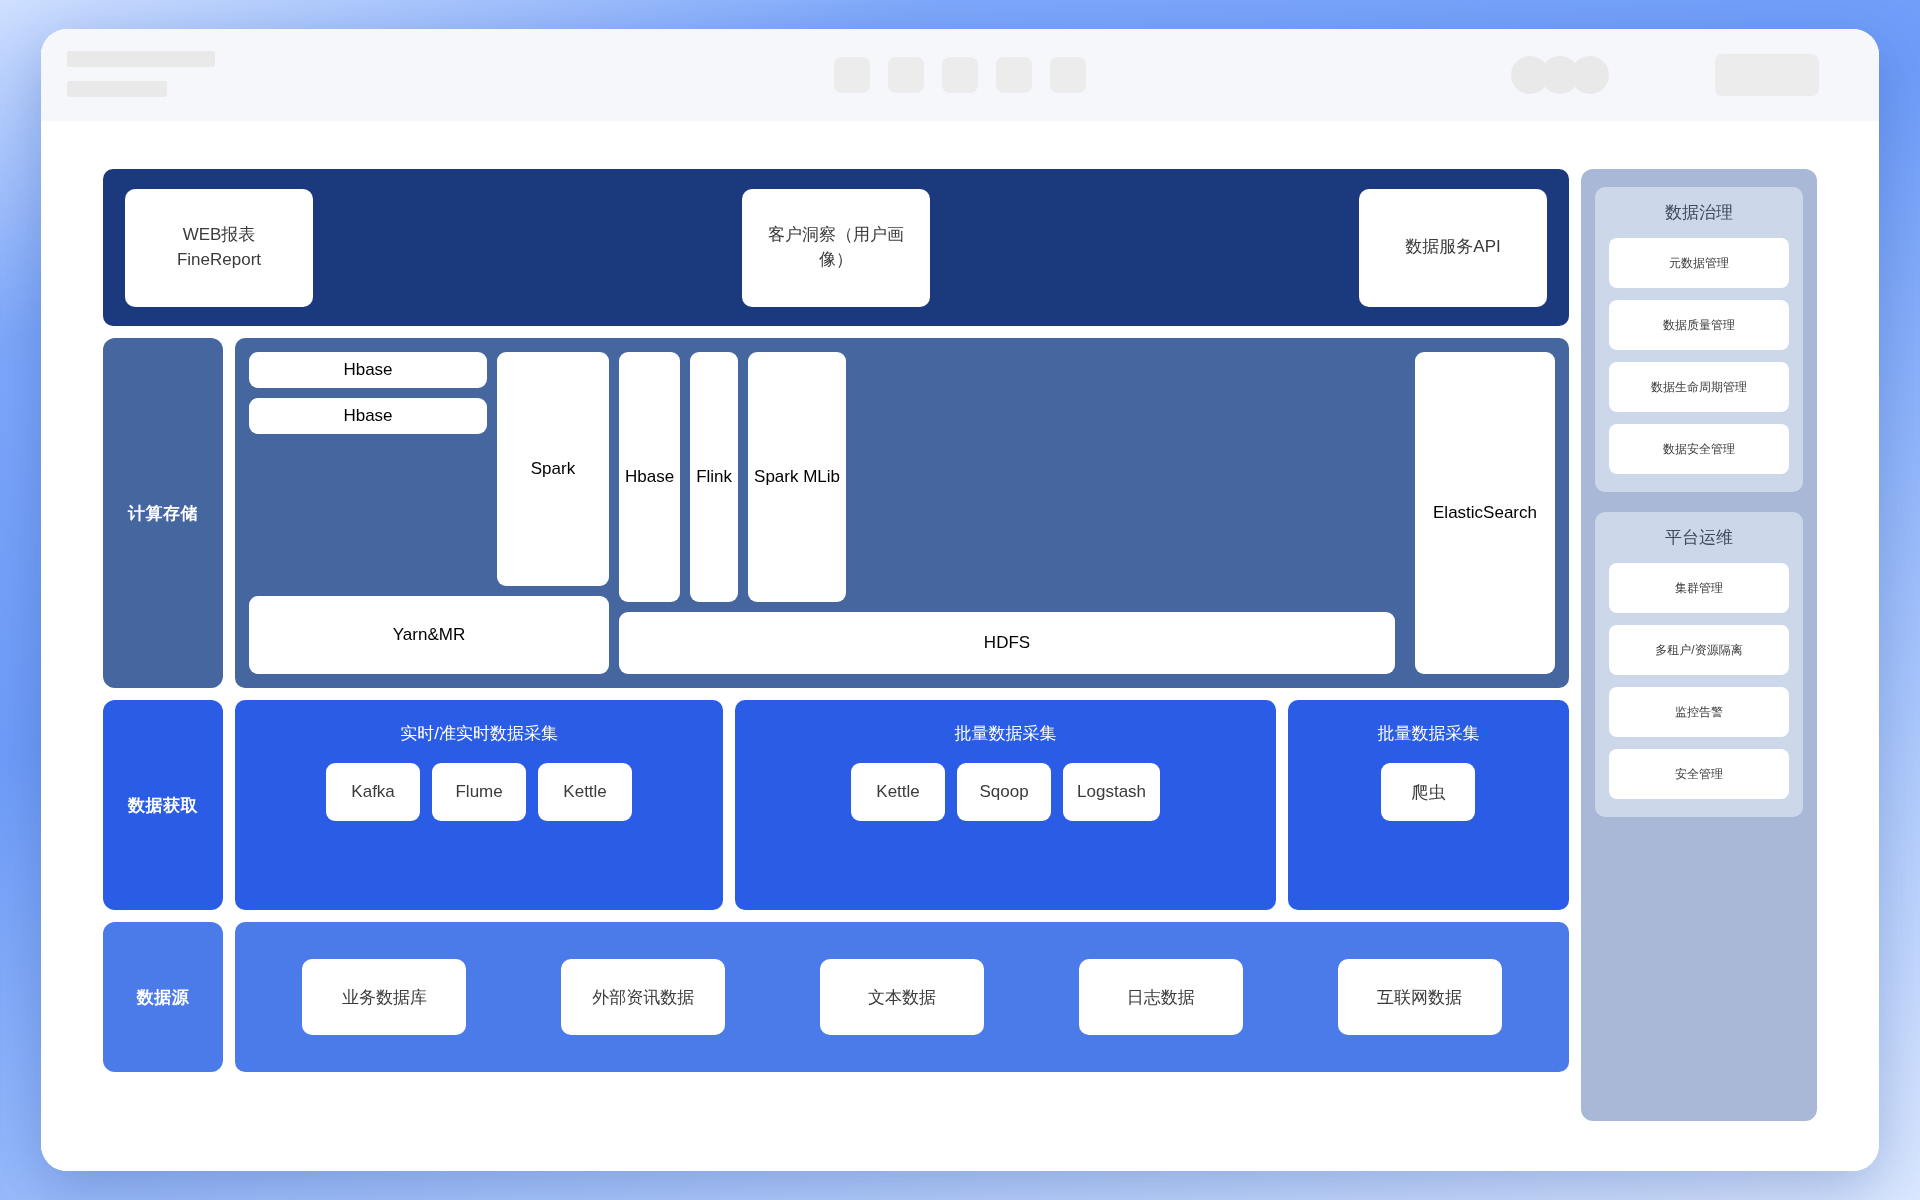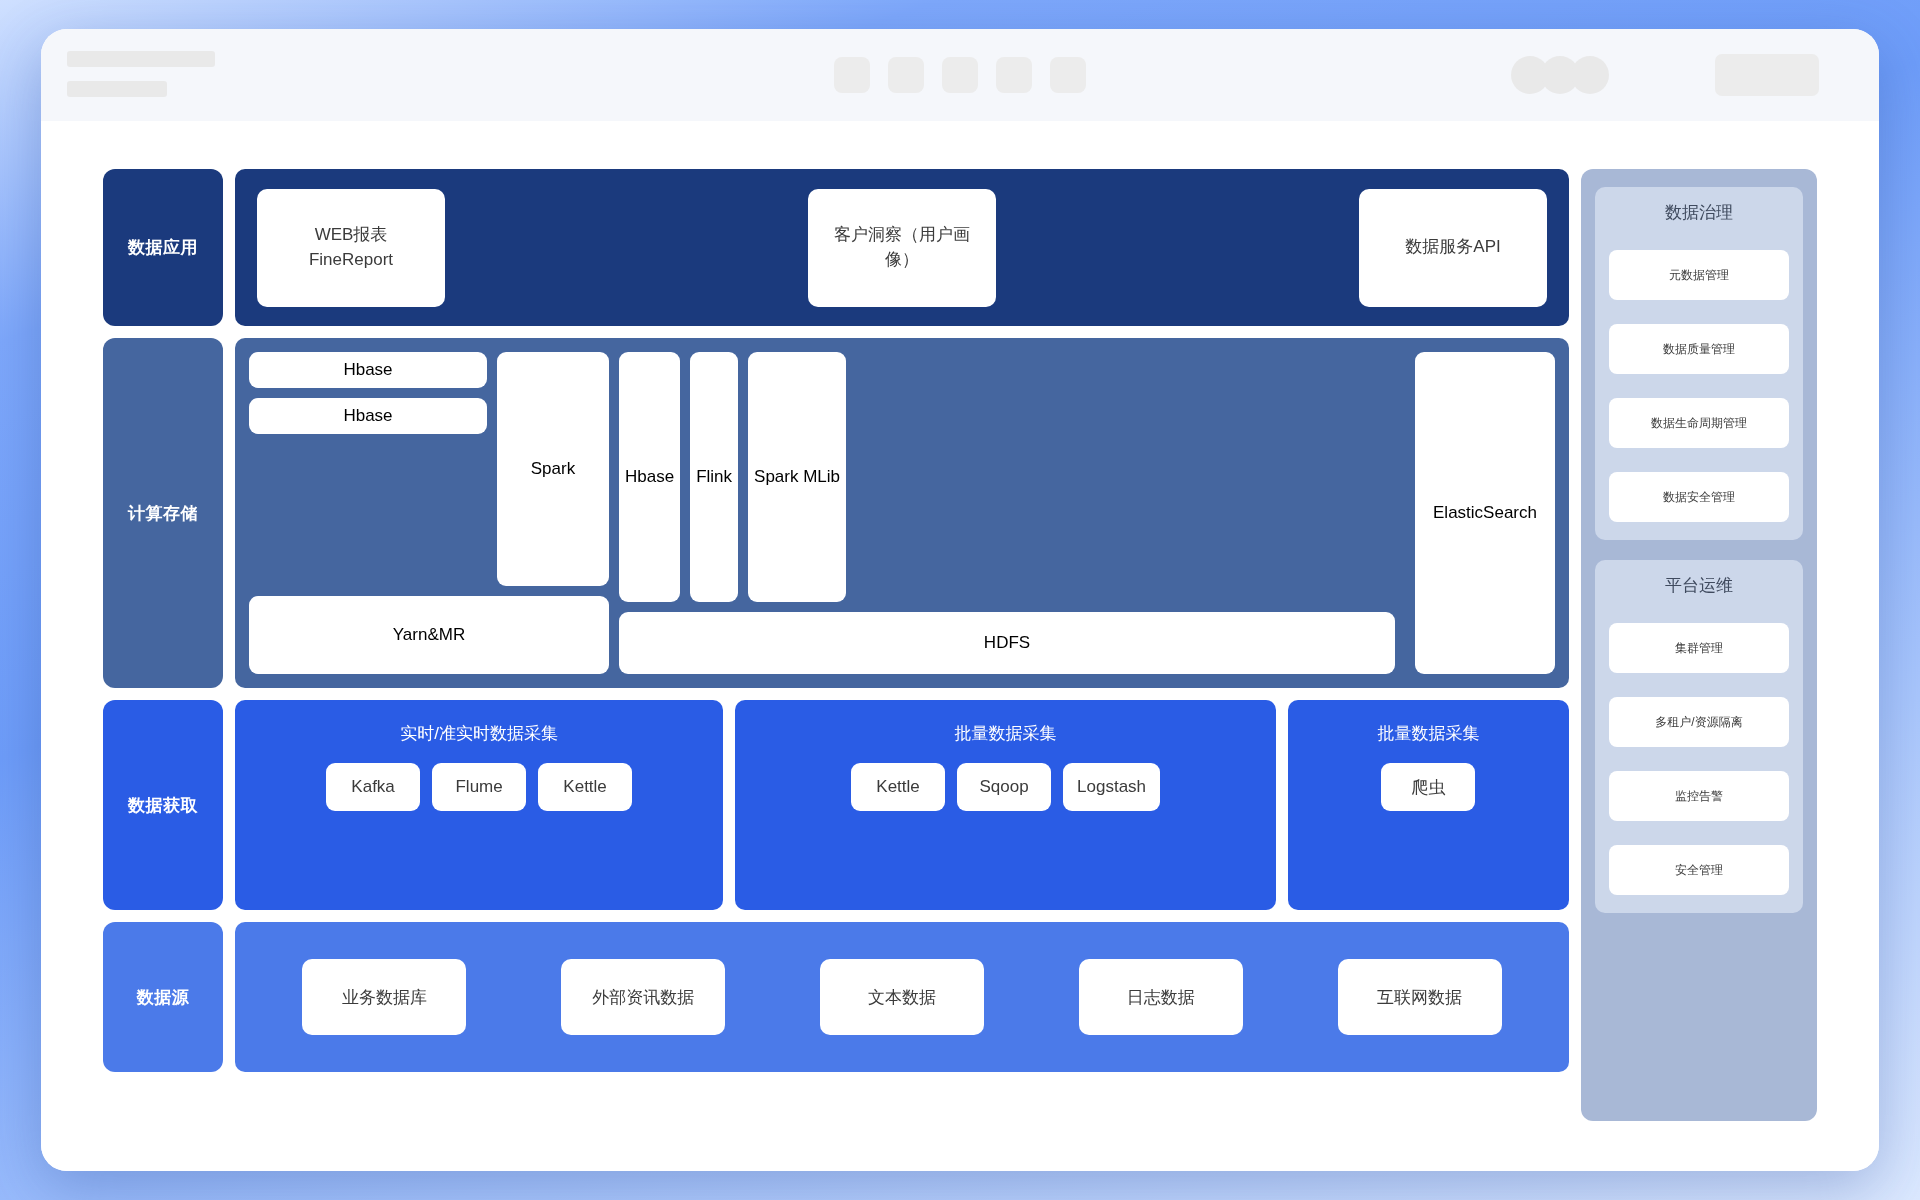--- a/index.html
+++ b/index.html
@@ -114,21 +114,21 @@
     display: flex; flex-direction: column; align-items: center;
     padding: 22px 20px;
   }
   .acq-g1 { flex: 1.45 1 0; }
   .acq-g2 { flex: 1.62 1 0; }
   .acq-g3 { flex: 0.78 1 0; }
   .acq-title { color: #fff; font-size: 17px; margin-bottom: 18px; }
   .acq-items { display: flex; gap: 12px; }
   .acq-chip {
     background: #fff; border-radius: 9px;
-    min-width: 94px; height: 48px;
+    min-width: 94px; height: 58px;
     display: flex; align-items: center; justify-content: center;
     font-size: 17px; color: #3b3b3b; padding: 0 14px;
   }
 
   
   .r-src { flex: 0 0 150px; }
   .r-src .row-label { background: #4b7ae9; }
   .src-band {
     flex: 1 1 auto; background: #4b7ae9; border-radius: 10px;
     display: flex; align-items: center; justify-content: space-around;
@@ -141,21 +141,21 @@
   }
 
   
   .side-outer {
     flex: 1 1 auto; background: #a8b8d6; border-radius: 12px;
     padding: 18px 14px; display: flex; flex-direction: column; gap: 20px;
   }
   .side-panel {
     background: #ccd7ea; border-radius: 10px;
     padding: 14px 14px 18px 14px;
-    display: flex; flex-direction: column; gap: 24px;
+    display: flex; flex-direction: column; gap: 12px;
   }
   .side-panel.p1 { flex: 0 0 auto; }
   .side-panel.p2 { flex: 0 0 auto; }
   .side-title {
     text-align: center; color: #3f4a5e; font-size: 17px; margin-bottom: 2px;
   }
   .side-item {
     background: #fff; border-radius: 8px;
     min-height: 50px; padding: 8px 20px;
     display: flex; align-items: center; justify-content: center;
@@ -186,21 +186,20 @@
     </div>
     <div class="tb-pill"></div>
   </div>
 
   <div class="canvas">
     <div class="diagram">
 
       <div class="left-col">
 
         <div class="row r-app">
-          <div class="row-label">数据应用</div>
           <div class="row-body">
             <div class="app-band">
               <div class="app-card">WEB报表
 FineReport</div>
               <div class="app-card">客户洞察（用户画像）</div>
               <div class="app-card">数据服务API</div>
             </div>
           </div>
         </div>
 

